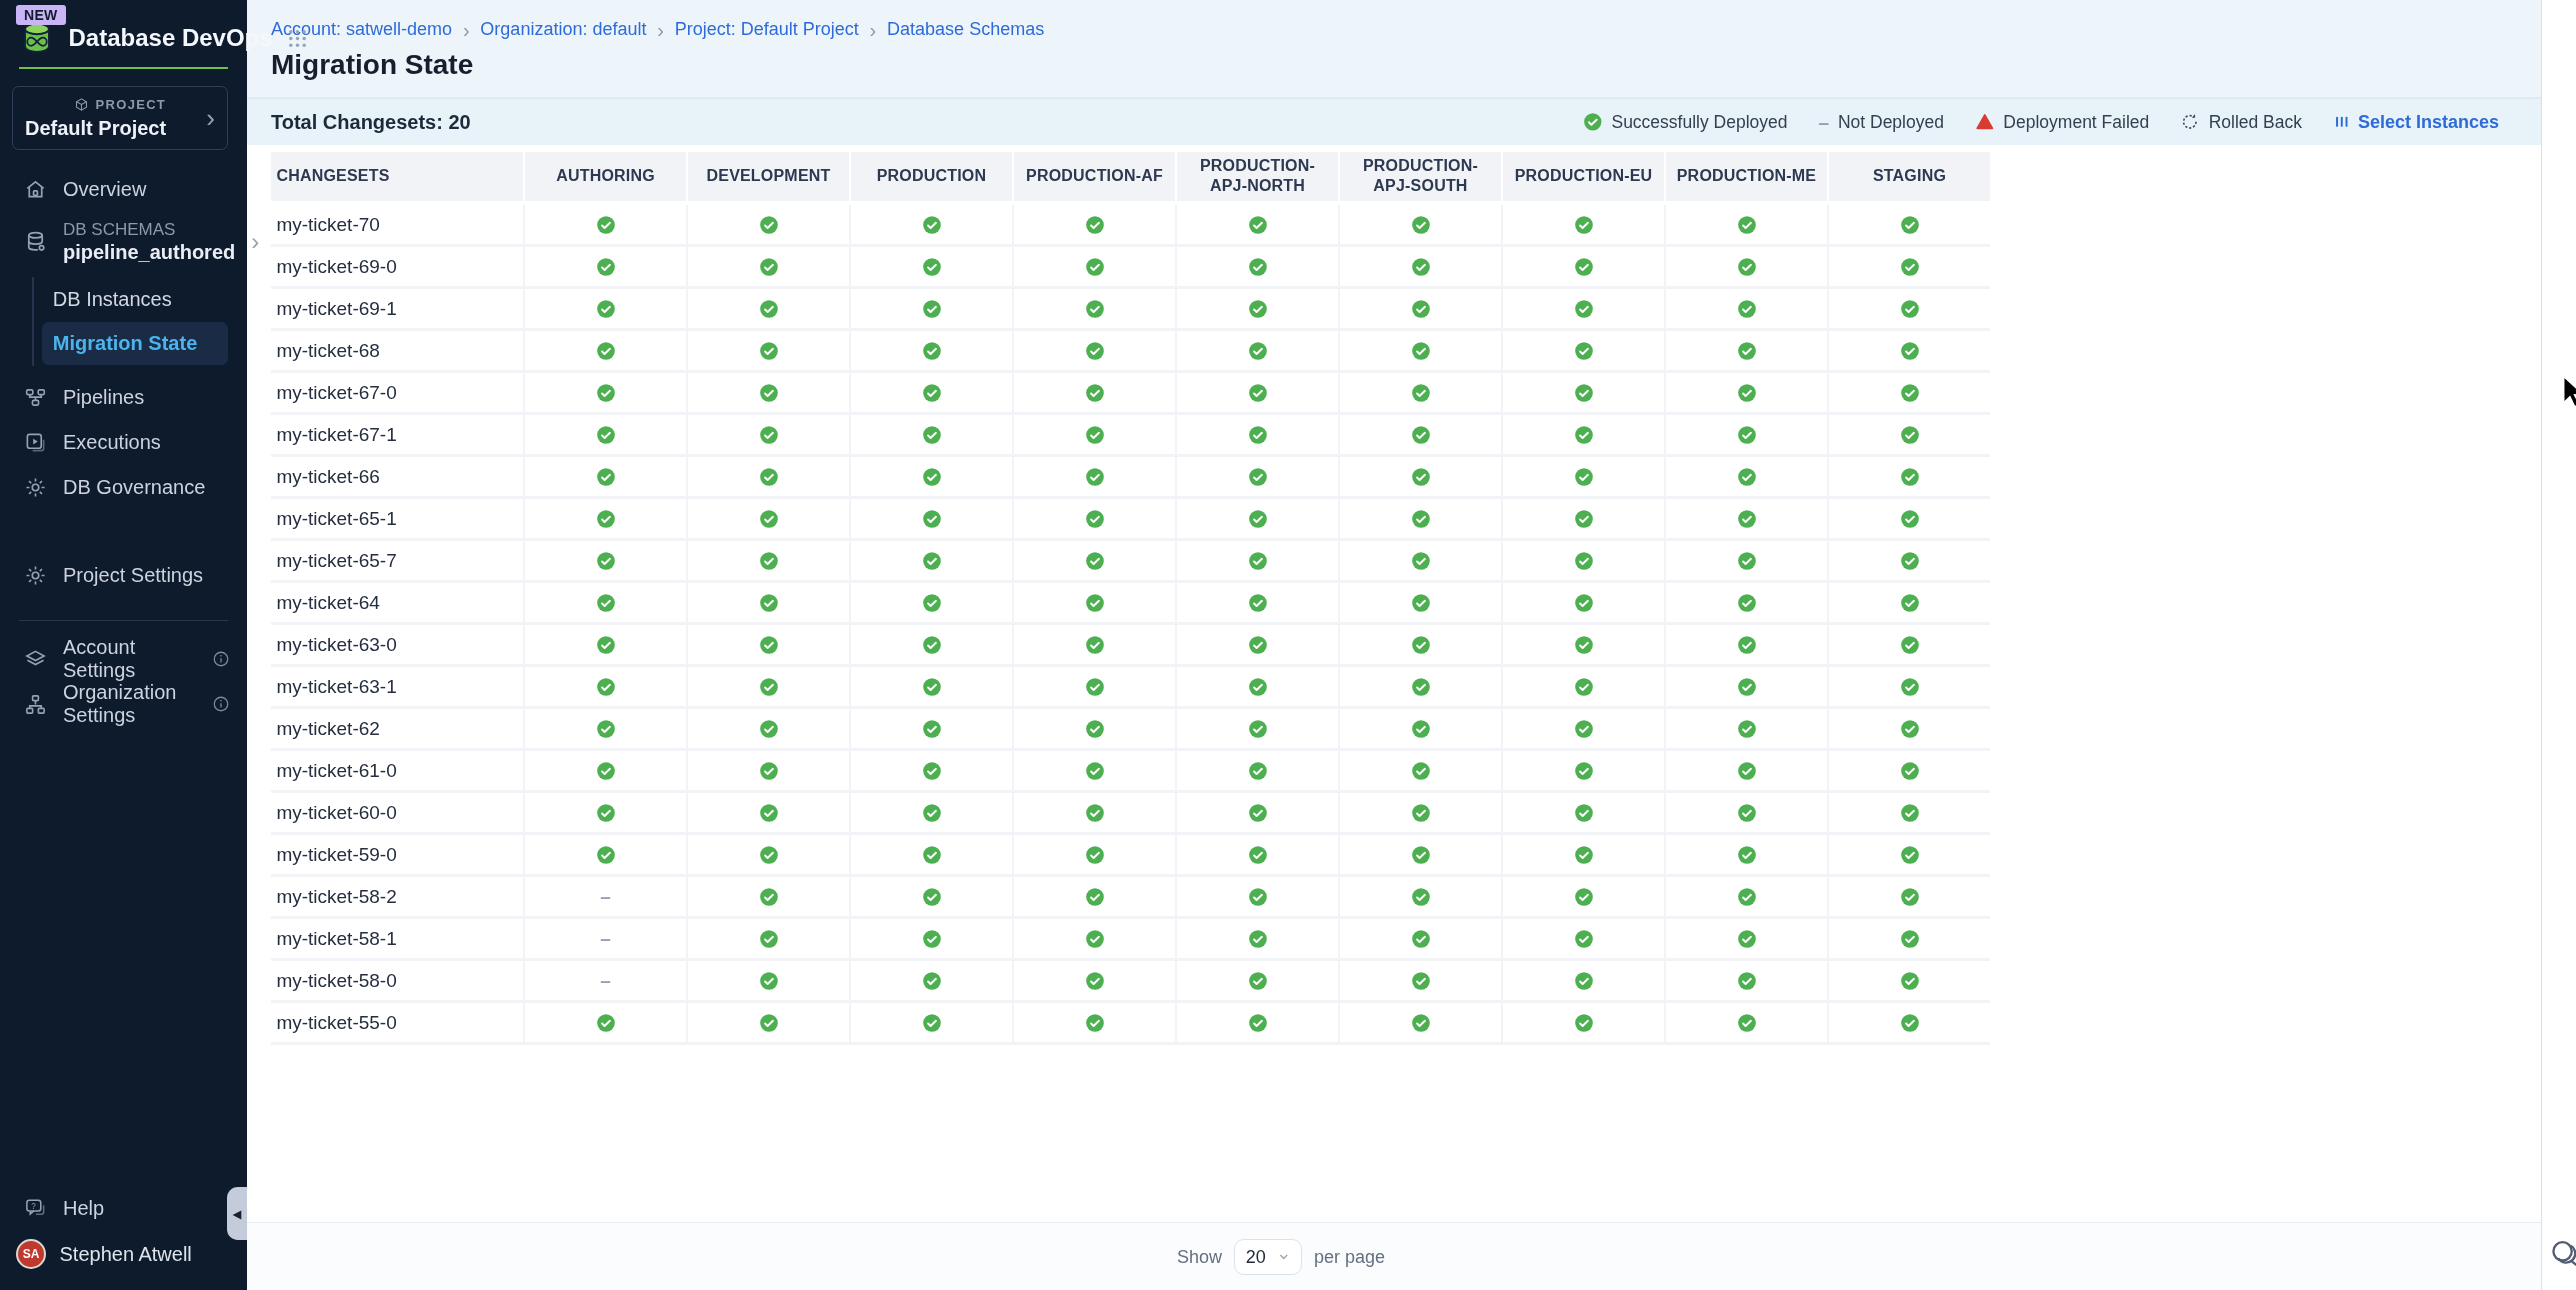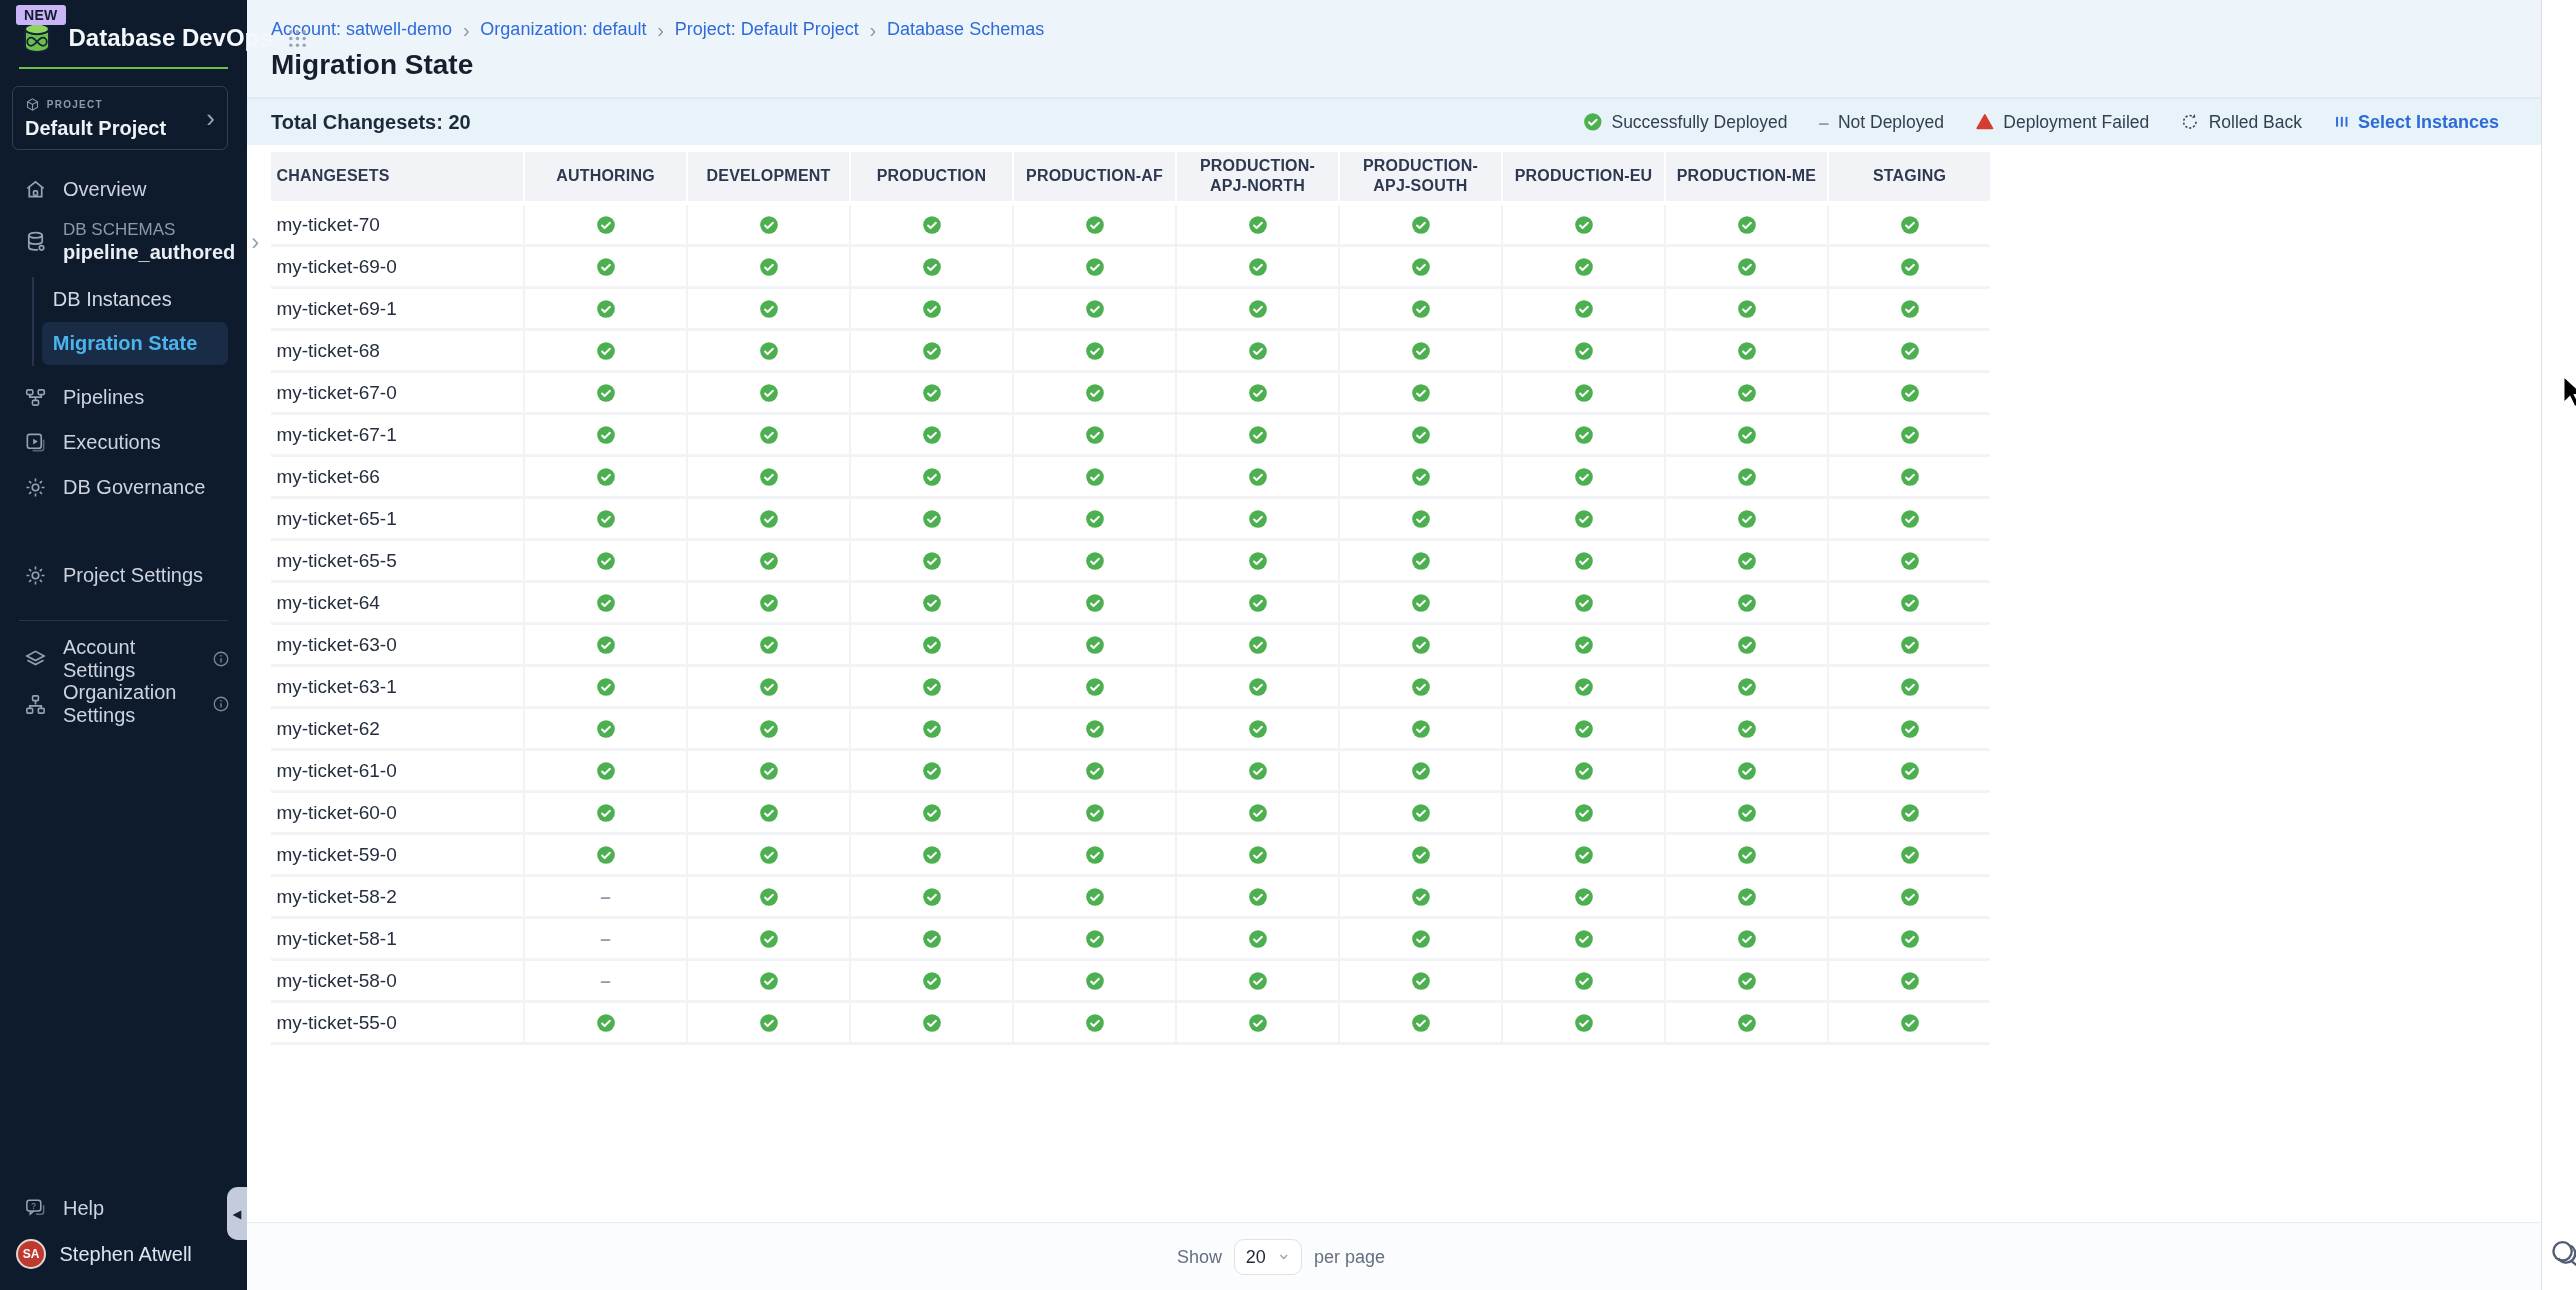--- a/index.html
+++ b/index.html
@@ -17,22 +17,22 @@
     font-size:14px; font-weight:700; padding:2px 8px; border-radius:3px; letter-spacing:0.3px; z-index:2;}
   .brand { display:flex; align-items:center; gap:13.5px; margin:20px 17.5px 0 19px; position:relative;}
   .logo svg { width:36px; height:36px; display:block; }
   .brand-title { font-size:24px; font-weight:700; color:#f4f7fb; white-space:nowrap; }
   .grid-icon { margin-left:auto; color:#98a3b8; cursor:pointer; }
   .grid-icon svg { width:23px; height:23px; display:block; }
   .brand-line { height:2px; background:#70c043; margin:10.8px 19px 0 19px; }
 
   .project-card { margin:17.5px 19px 0 12px; border:1.3px solid #303e58; border-radius:6.7px;
     padding:9.4px 12px; position:relative; cursor:pointer; }
-  .project-label { display:flex; align-items:center; gap:6.7px; font-size:10px;
-    letter-spacing:1.3px; color:#8d98ad; font-weight:700; }
+  .project-label { display:flex; align-items:center; gap:6.7px; font-size:13px;
+    letter-spacing:1.3px; color:#8d98ad; font-weight:700;justify-content:center; }
   .project-label svg { width:15px; height:15px; }
   .project-name { font-size:20px; color:#eef2f8; font-weight:600; margin-top:5.4px; }
   .project-chevron { position:absolute; right:12px; top:50%; transform:translateY(-50%);
     color:#97a2b6; font-size:26px; line-height:1; }
 
   .nav { margin-top:17px; display:flex; flex-direction:column; }
   .nav-item { display:flex; align-items:center; gap:16px; padding:0 17.5px 0 23px;
     height:45px; font-size:20px; color:#ccd3df; cursor:pointer; }
   .nav-icon { width:24px; display:flex; justify-content:center; color:#96a1b5; flex:none; }
   .nav-icon svg { width:23px; height:23px; }
@@ -690,21 +690,21 @@
               <td class="cell-status"><svg class="st-check" viewBox="0 0 24 24">
                   <circle cx="12" cy="12" r="10.6" fill="#4caf50"></circle>
                   <path d="M7.3 12.6l3 3 6.4-6.2" stroke="#fff" stroke-width="2.4" fill="none" stroke-linecap="round" stroke-linejoin="round"></path>
                 </svg></td>
               <td class="cell-status"><svg class="st-check" viewBox="0 0 24 24">
                   <circle cx="12" cy="12" r="10.6" fill="#4caf50"></circle>
                   <path d="M7.3 12.6l3 3 6.4-6.2" stroke="#fff" stroke-width="2.4" fill="none" stroke-linecap="round" stroke-linejoin="round"></path>
                 </svg></td>
             </tr>
             <tr>
-              <td class="cell-name">my-ticket-65-5</td>
+              <td class="cell-name">my-ticket-65-7</td>
               <td class="cell-status"><svg class="st-check" viewBox="0 0 24 24">
                   <circle cx="12" cy="12" r="10.6" fill="#4caf50"></circle>
                   <path d="M7.3 12.6l3 3 6.4-6.2" stroke="#fff" stroke-width="2.4" fill="none" stroke-linecap="round" stroke-linejoin="round"></path>
                 </svg></td>
               <td class="cell-status"><svg class="st-check" viewBox="0 0 24 24">
                   <circle cx="12" cy="12" r="10.6" fill="#4caf50"></circle>
                   <path d="M7.3 12.6l3 3 6.4-6.2" stroke="#fff" stroke-width="2.4" fill="none" stroke-linecap="round" stroke-linejoin="round"></path>
                 </svg></td>
               <td class="cell-status"><svg class="st-check" viewBox="0 0 24 24">
                   <circle cx="12" cy="12" r="10.6" fill="#4caf50"></circle>

